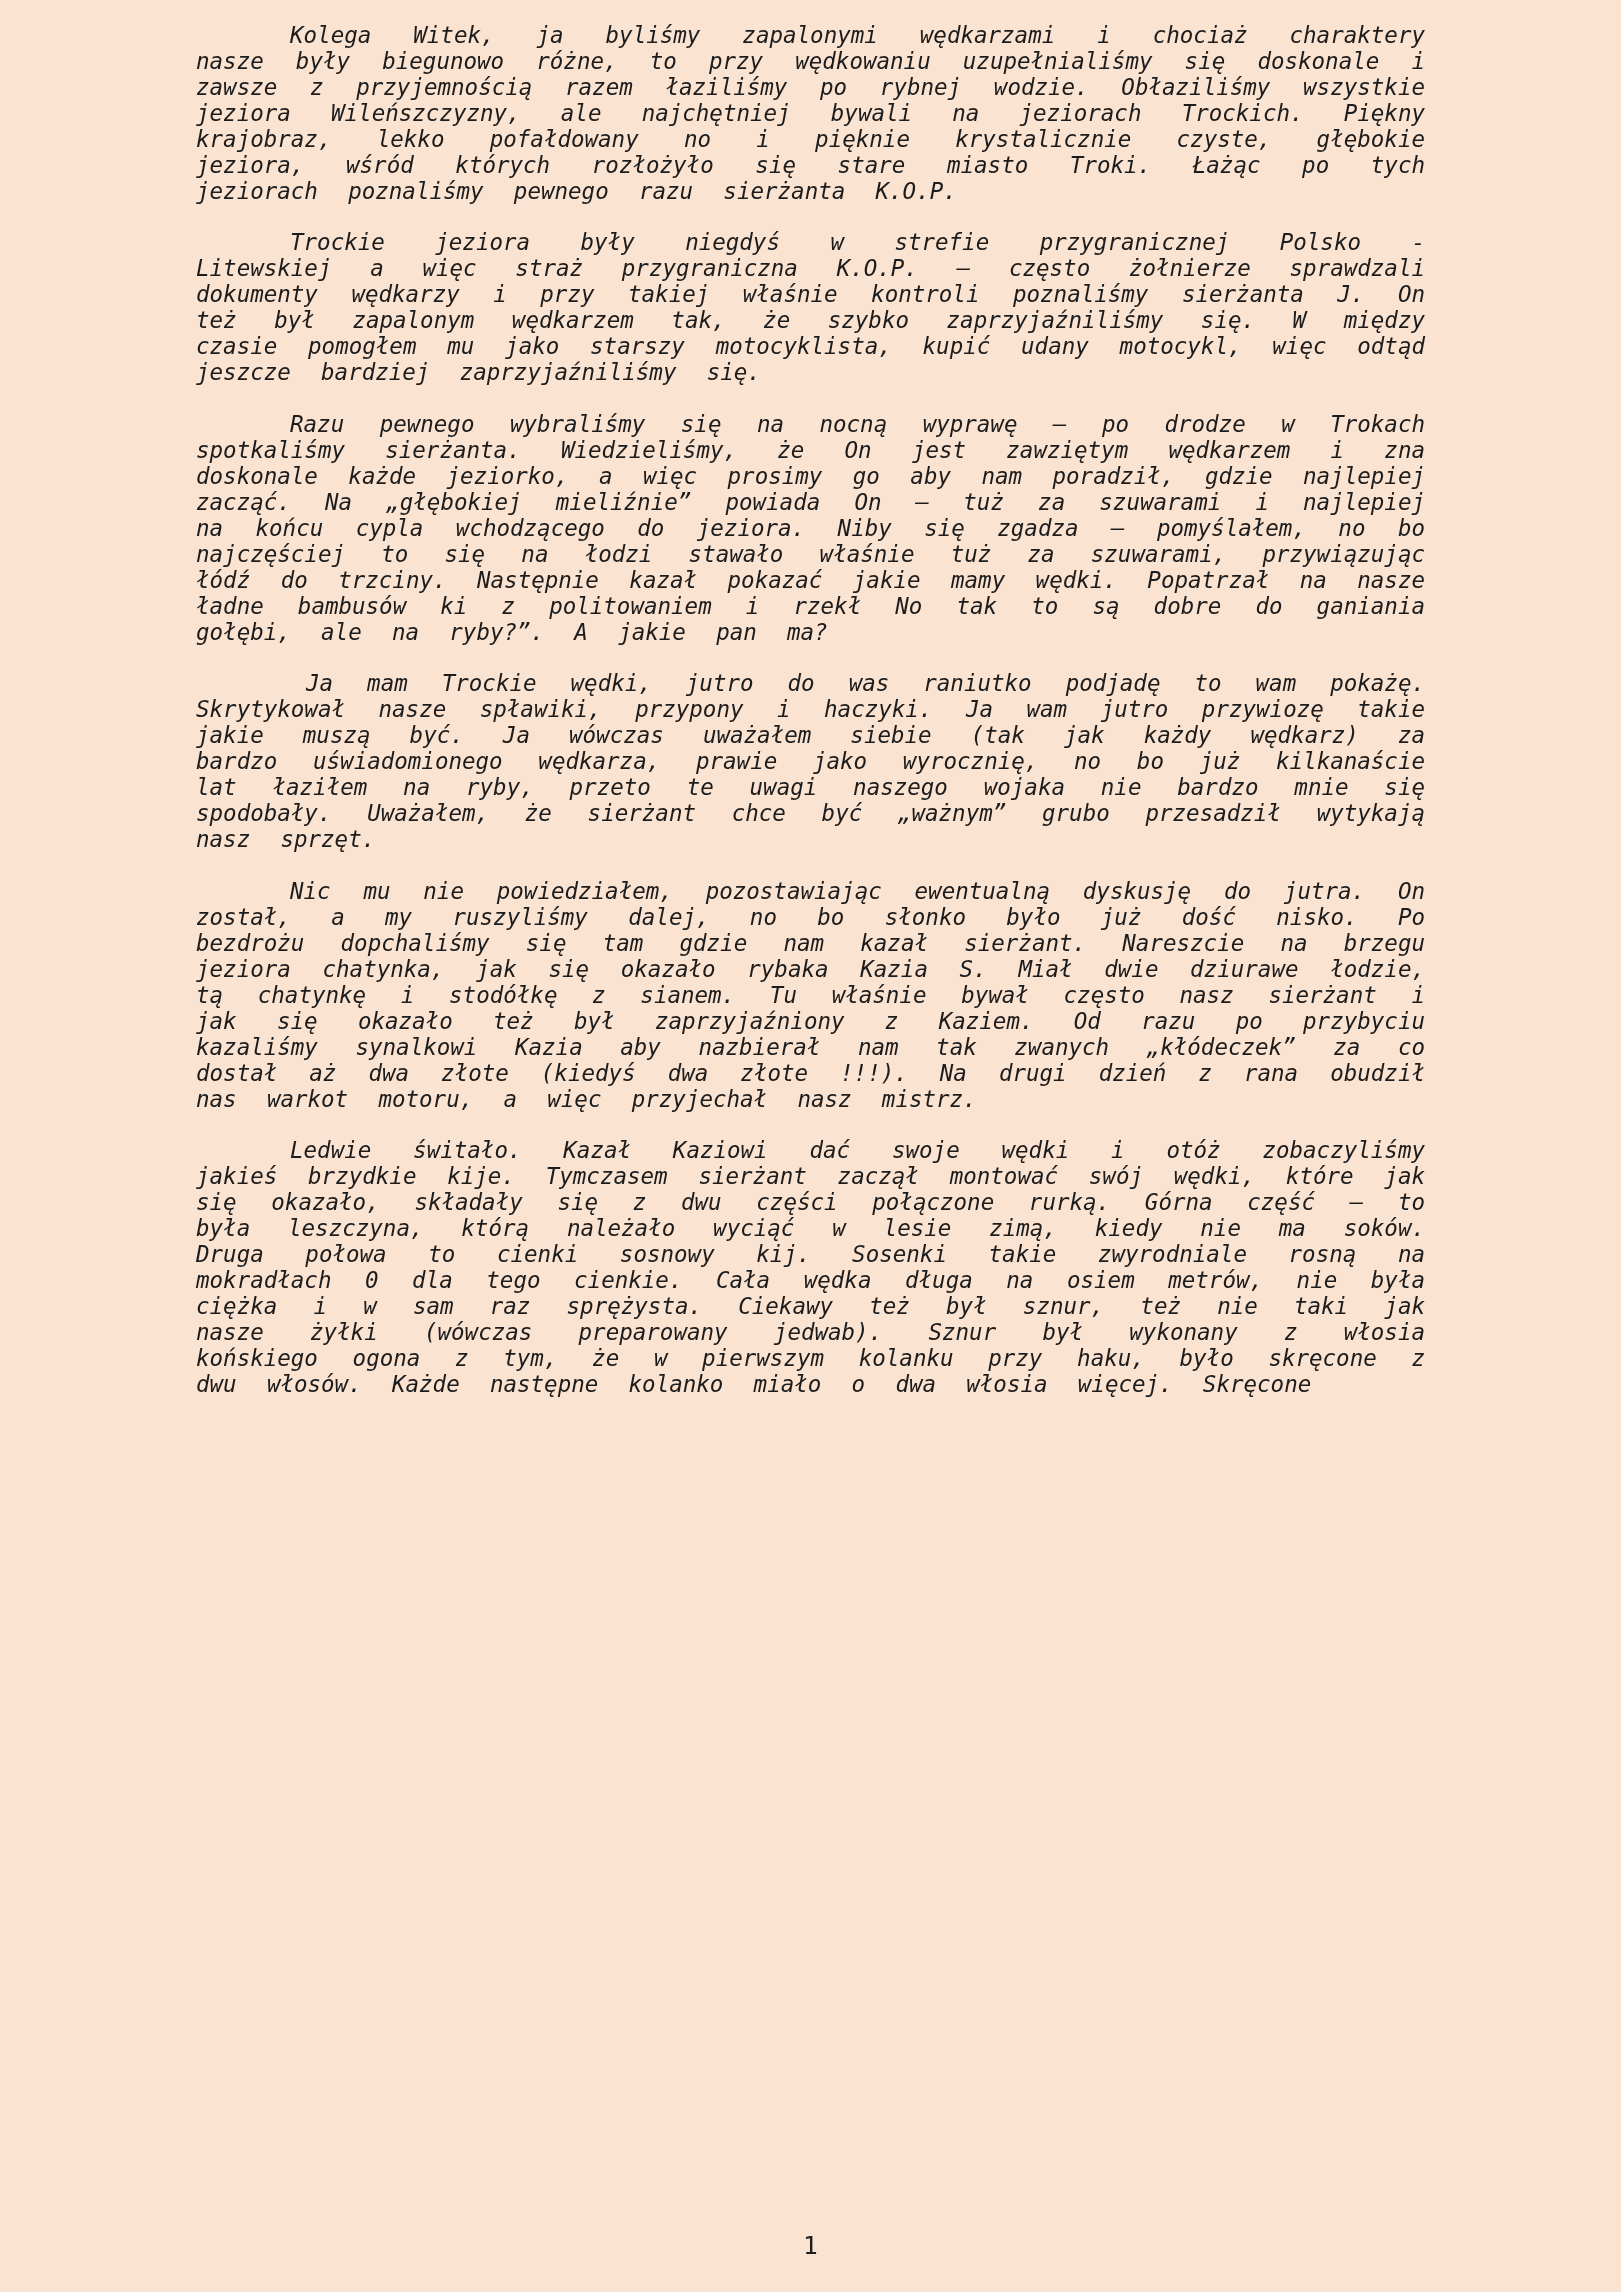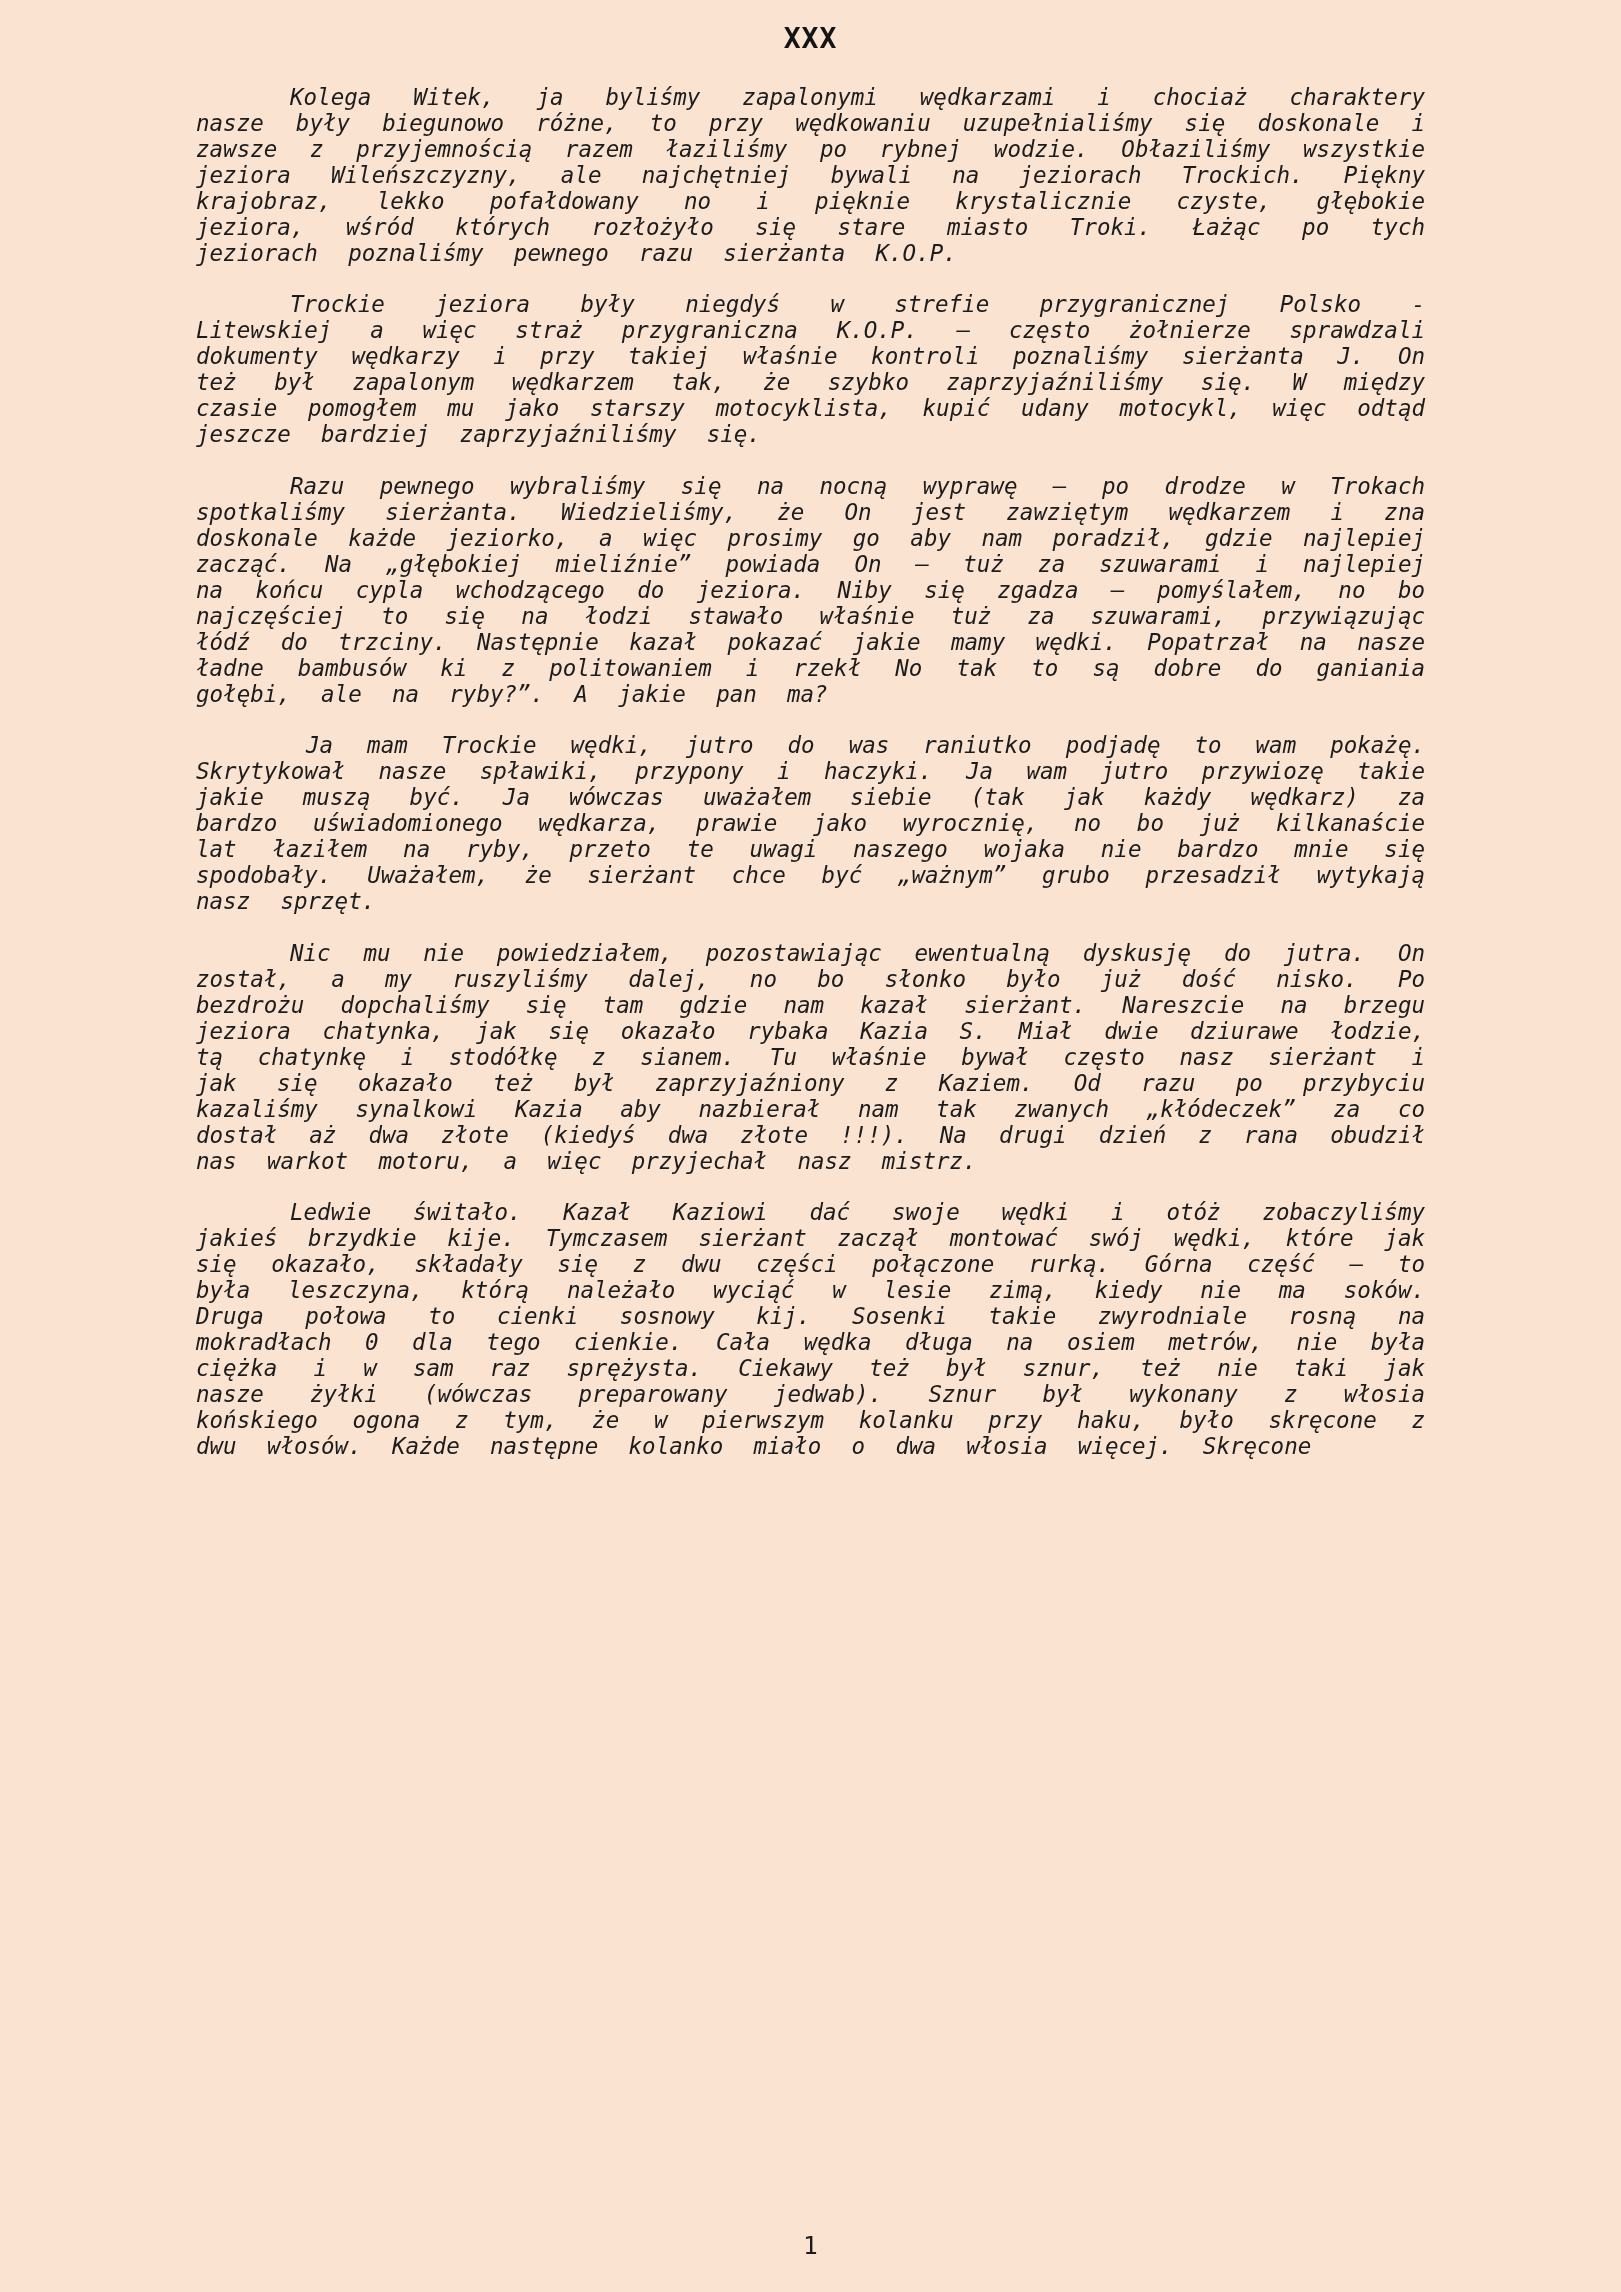--- a/index.html
+++ b/index.html
@@ -50,21 +50,20 @@
     text-align: center;
     font-size: 24.5px;
     font-style: normal;
     color: #1c1c1c;
   }
 </style>
 </head>
 <body>
 
 <div class="page">
-  <h1 class="doc-title">XXX</h1>
 
   <div class="body-text">
     <p>Kolega Witek, ja byliśmy zapalonymi wędkarzami i chociaż charaktery nasze były biegunowo różne, to przy wędkowaniu uzupełnialiśmy się doskonale i zawsze z przyjemnością razem łaziliśmy po rybnej wodzie. Obłaziliśmy wszystkie jeziora Wileńszczyzny, ale najchętniej bywali na jeziorach Trockich. Piękny krajobraz, lekko pofałdowany no i pięknie krystalicznie czyste, głębokie jeziora, wśród których rozłożyło się stare miasto Troki. Łażąc po tych jeziorach poznaliśmy pewnego razu sierżanta K.O.P.</p>
     <p>Trockie jeziora były niegdyś w strefie przygranicznej Polsko - Litewskiej a więc straż przygraniczna K.O.P. – często żołnierze sprawdzali dokumenty wędkarzy i przy takiej właśnie kontroli poznaliśmy sierżanta J. On też był zapalonym wędkarzem tak, że szybko zaprzyjaźniliśmy się. W między czasie pomogłem mu jako starszy motocyklista, kupić udany motocykl, więc odtąd jeszcze bardziej zaprzyjaźniliśmy się.</p>
     <p>Razu pewnego wybraliśmy się na nocną wyprawę – po drodze w Trokach spotkaliśmy sierżanta. Wiedzieliśmy, że On jest zawziętym wędkarzem i zna doskonale każde jeziorko, a więc prosimy go aby nam poradził, gdzie najlepiej zacząć. Na „głębokiej mieliźnie” powiada On – tuż za szuwarami i najlepiej na końcu cypla wchodzącego do jeziora. Niby się zgadza – pomyślałem, no bo najczęściej to się na łodzi stawało właśnie tuż za szuwarami, przywiązując łódź do trzciny. Następnie kazał pokazać jakie mamy wędki. Popatrzał na nasze ładne bambusów ki z politowaniem i rzekł No tak to są dobre do ganiania gołębi, ale na ryby?”. A jakie pan ma?</p>
     <p class="p-deep">Ja mam Trockie wędki, jutro do was raniutko podjadę to wam pokażę. Skrytykował nasze spławiki, przypony i haczyki. Ja wam jutro przywiozę takie jakie muszą być. Ja wówczas uważałem siebie (tak jak każdy wędkarz) za bardzo uświadomionego wędkarza, prawie jako wyrocznię, no bo już kilkanaście lat łaziłem na ryby, przeto te uwagi naszego wojaka nie bardzo mnie się spodobały. Uważałem, że sierżant chce być „ważnym” grubo przesadził wytykają nasz sprzęt.</p>
     <p>Nic mu nie powiedziałem, pozostawiając ewentualną dyskusję do jutra. On został, a my ruszyliśmy dalej, no bo słonko było już dość nisko. Po bezdrożu dopchaliśmy się tam gdzie nam kazał sierżant. Nareszcie na brzegu jeziora chatynka, jak się okazało rybaka Kazia S. Miał dwie dziurawe łodzie, tą chatynkę i stodółkę z sianem. Tu właśnie bywał często nasz sierżant i jak się okazało też był zaprzyjaźniony z Kaziem. Od razu po przybyciu kazaliśmy synalkowi Kazia aby nazbierał nam tak zwanych „kłódeczek” za co dostał aż dwa złote (kiedyś dwa złote !!!). Na drugi dzień z rana obudził nas warkot motoru, a więc przyjechał nasz mistrz.</p>
     <p>Ledwie świtało. Kazał Kaziowi dać swoje wędki i otóż zobaczyliśmy jakieś brzydkie kije. Tymczasem sierżant zaczął montować swój wędki, które jak się okazało, składały się z dwu części połączone rurką. Górna część – to była leszczyna, którą należało wyciąć w lesie zimą, kiedy nie ma soków. Druga połowa to cienki sosnowy kij. Sosenki takie zwyrodniale rosną na mokradłach 0 dla tego cienkie. Cała wędka długa na osiem metrów, nie była ciężka i w sam raz sprężysta. Ciekawy też był sznur, też nie taki jak nasze żyłki (wówczas preparowany jedwab). Sznur był wykonany z włosia końskiego ogona z tym, że w pierwszym kolanku przy haku, było skręcone z dwu włosów. Każde następne kolanko miało o dwa włosia więcej. Skręcone</p>
   </div>
 

